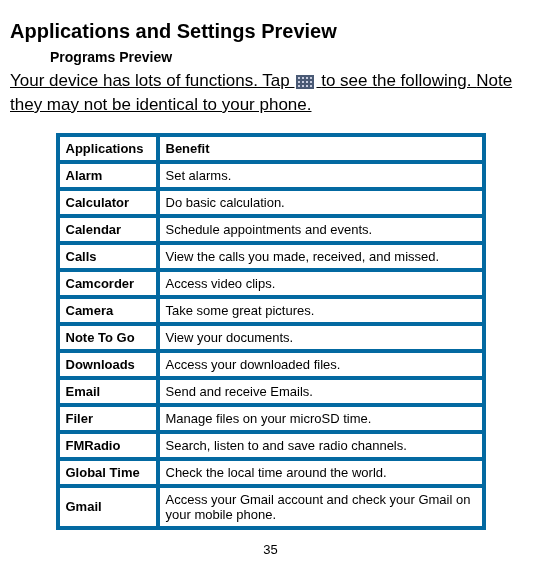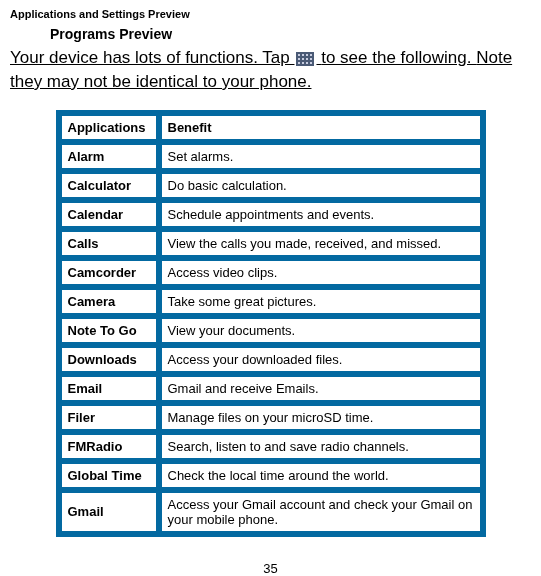--- a/index.html
+++ b/index.html
@@ -6,23 +6,23 @@
   body {
     font-family: Arial, Helvetica, sans-serif;
     margin: 0;
     padding: 8px 10px;
     width: 541px;
     height: 576px;
     color: #000;
     background: #fff;
   }
   h1 {
-    font-size: 11px;
+    font-size: 20px;
     font-weight: bold;
-    margin: 0 0 6px 0;
+    margin: 12px 0 6px 0;
   }
   h2 {
     font-size: 14px;
     font-weight: bold;
     margin: 0 0 4px 0;
     padding-left: 40px;
   }
   .intro {
     font-size: 17px;
     line-height: 1.4;
@@ -68,36 +68,36 @@
   .table-wrap {
     display: flex;
     justify-content: center;
   }
   table {
     border-collapse: collapse;
     width: 430px;
     font-size: 13px;
   }
   th, td {
-    border: 6px solid #0369a1;
+    border: 4px solid #0369a1;
     padding: 4px 6px;
     text-align: left;
     vertical-align: middle;
   }
   th {
     font-weight: bold;
   }
   td.app {
     font-weight: bold;
     width: 100px;
   }
   .page-num {
     text-align: center;
     font-size: 13px;
-    margin-top: 24px;
+    margin-top: 12px;
   }
 </style>
 </head>
 <body>
 
 <h1>Applications and Settings Preview</h1>
 <h2>Programs Preview</h2>
 
 <p class="intro">
   <span class="intro-line">Your device has lots of functions. Tap </span>
@@ -142,21 +142,21 @@
         <tr>
           <td class="app">Note To Go</td>
           <td>View your documents.</td>
         </tr>
         <tr>
           <td class="app">Downloads</td>
           <td>Access your downloaded files.</td>
         </tr>
         <tr>
           <td class="app">Email</td>
-          <td>Gmail and receive Emails.</td>
+          <td>Send and receive Emails.</td>
         </tr>
         <tr>
           <td class="app">Filer</td>
           <td>Manage files on your microSD time.</td>
         </tr>
         <tr>
           <td class="app">FMRadio</td>
           <td>Search, listen to and save radio channels.</td>
         </tr>
         <tr>

